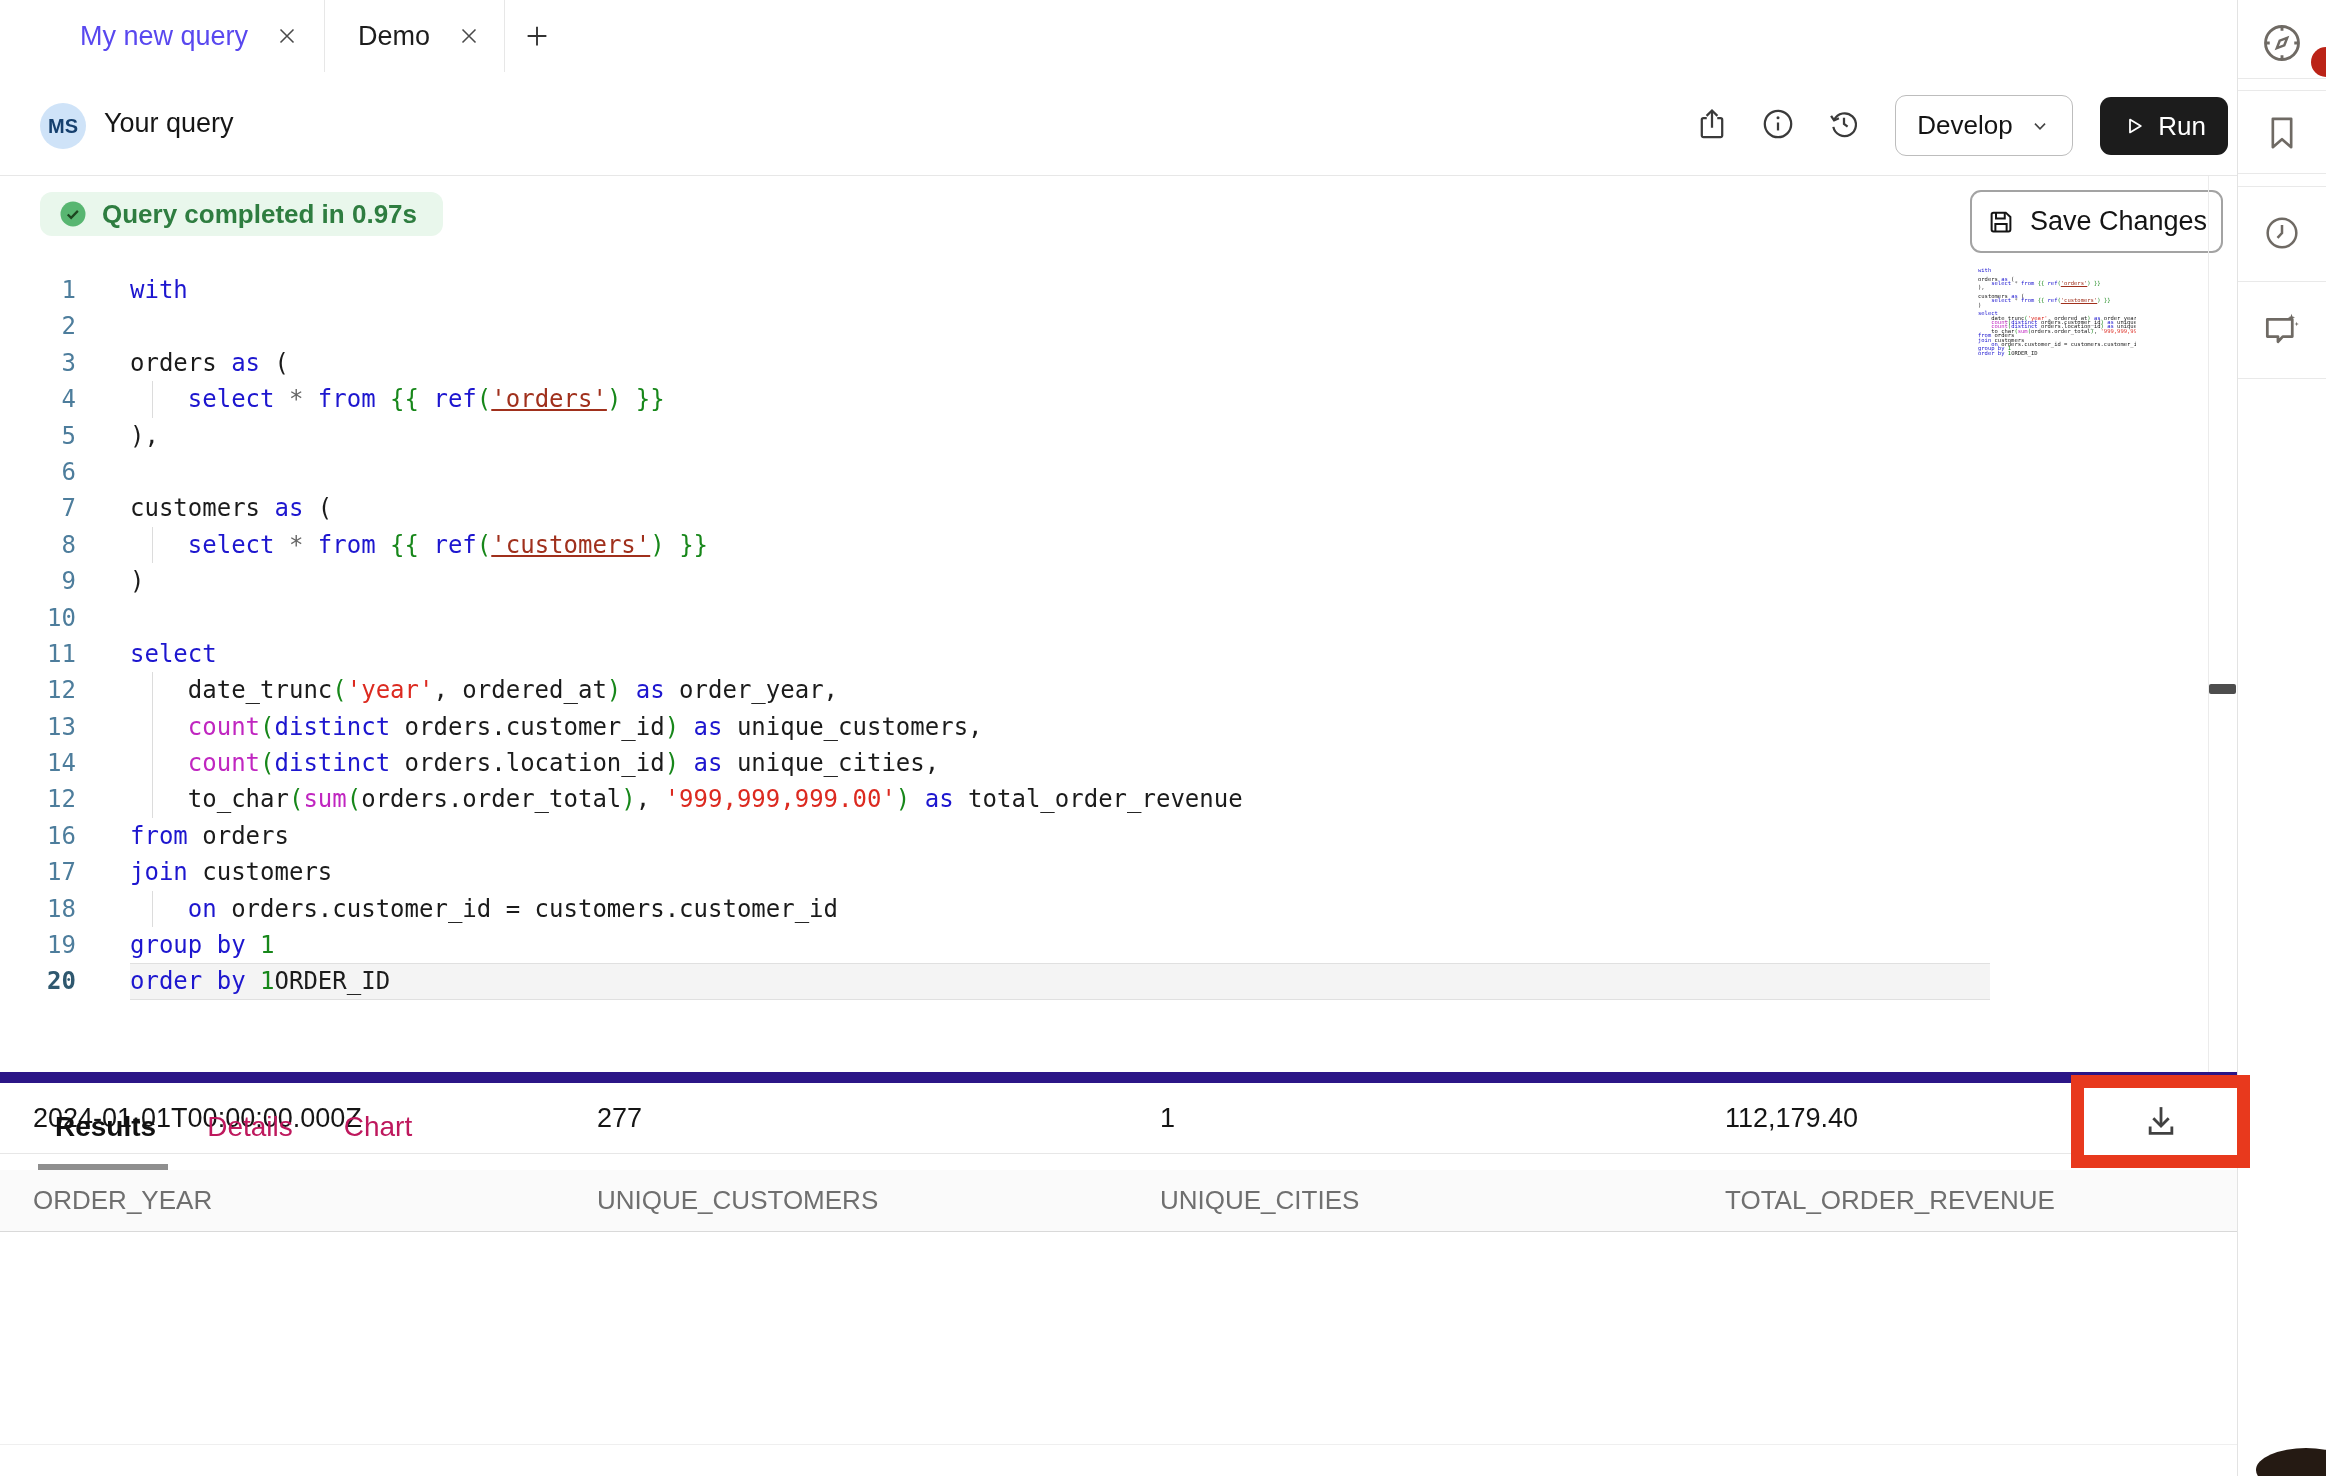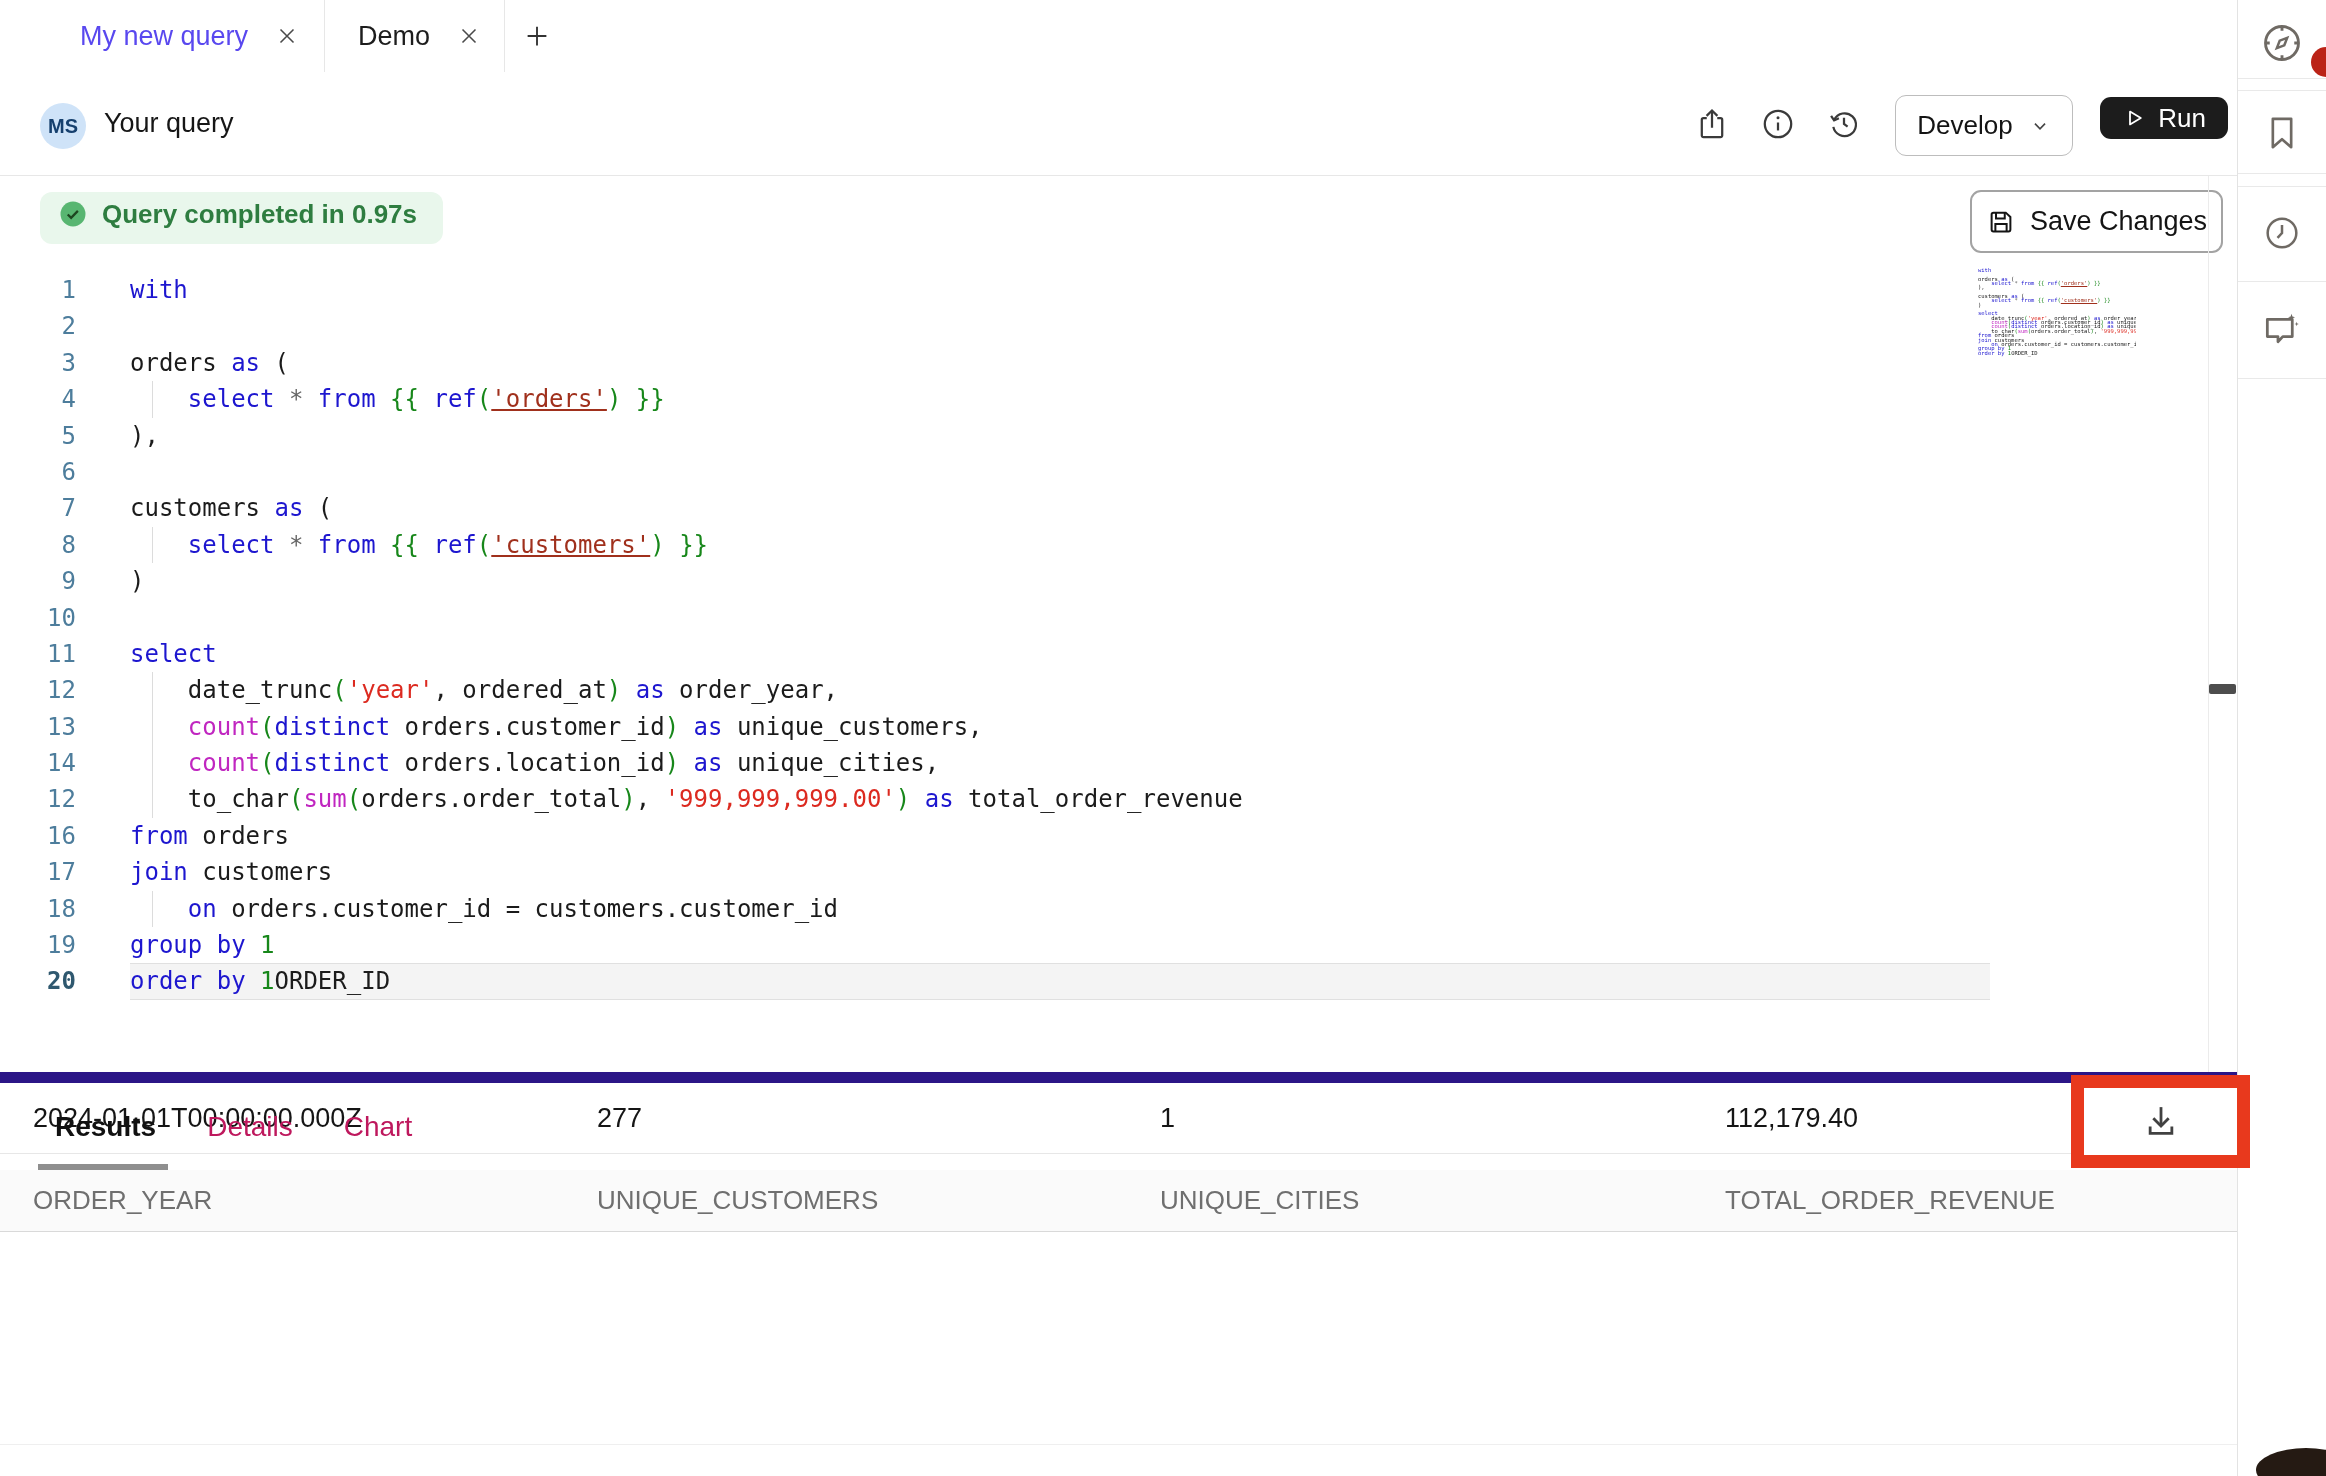--- a/index.html
+++ b/index.html
@@ -25,27 +25,27 @@
           background:var(--c-avatar-bg,#cfe3f8);color:var(--c-avatar-text,#16406e);
           display:flex;align-items:center;justify-content:center;
           font-size:20px;font-weight:bold;}
   .qtitle{position:absolute;left:104px;top:0;height:103px;display:flex;align-items:center;
           font-size:27px;color:#161616;}
   .hicon{position:absolute;top:0;height:103px;display:flex;align-items:center;justify-content:center;width:44px;}
   .btn{box-sizing:border-box;display:flex;align-items:center;justify-content:center;
        border-radius:11px;cursor:default;}
   .develop-btn{position:absolute;left:1895px;top:23px;width:178px;height:61px;
                border:1.5px solid #bdbdbd;background:#fff;font-size:26px;color:#141414;gap:16px;}
-  .run-btn{position:absolute;left:2100px;top:25px;width:128px;height:42px;
+  .run-btn{position:absolute;left:2100px;top:25px;width:128px;height:58px;
            background:var(--c-run-bg,#1c1c1c);color:#fff;font-size:26px;font-weight:500;gap:12px;}
 
   
   .editor-region{position:absolute;left:0;top:176px;width:2237px;height:896px;background:#fff;}
   .badge{position:absolute;left:40px;top:16px;height:44px;display:flex;align-items:center;
-         gap:14px;padding:0 26px 8px 18px;border-radius:12px;
+         gap:14px;padding:0 26px 0 18px;border-radius:12px;
          background:var(--c-status-bg,#e9f7ec);color:var(--c-status-text,#2e7d40);
          font-size:26px;font-weight:600;}
   .save-btn{position:absolute;left:1970px;top:14px;width:253px;height:63px;
             border:2px solid #a3a3a3;background:#fff;font-size:27px;font-weight:500;
             color:#141414;gap:14px;}
 
   .code{position:absolute;left:0;top:96px;width:2237px;}
   .cl{display:flex;height:36.4px;}
   .ln{width:76px;text-align:right;font-family:"DejaVu Sans Mono",monospace;font-size:24px;
       line-height:36.4px;color:var(--s-ln,#4d7d9c);flex:none;}

